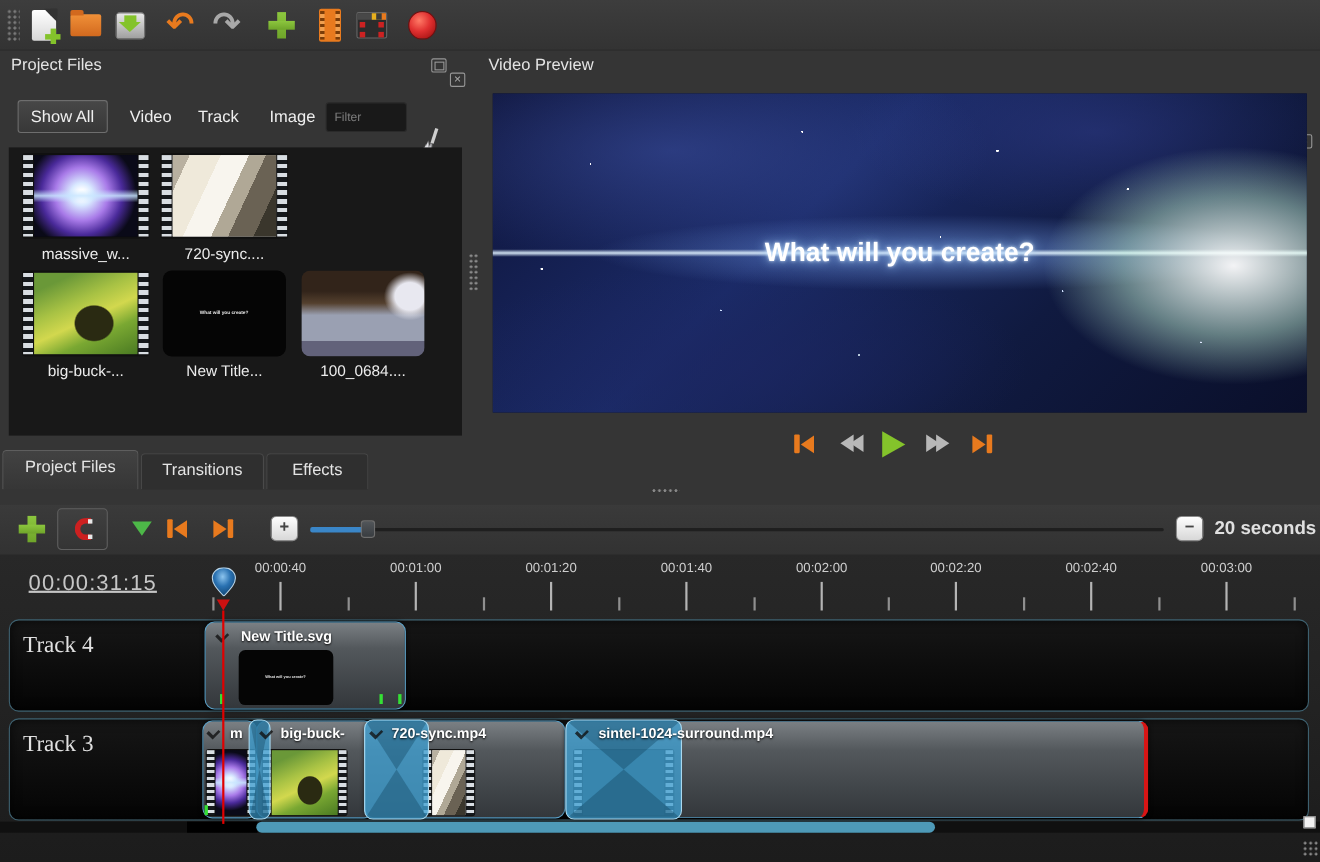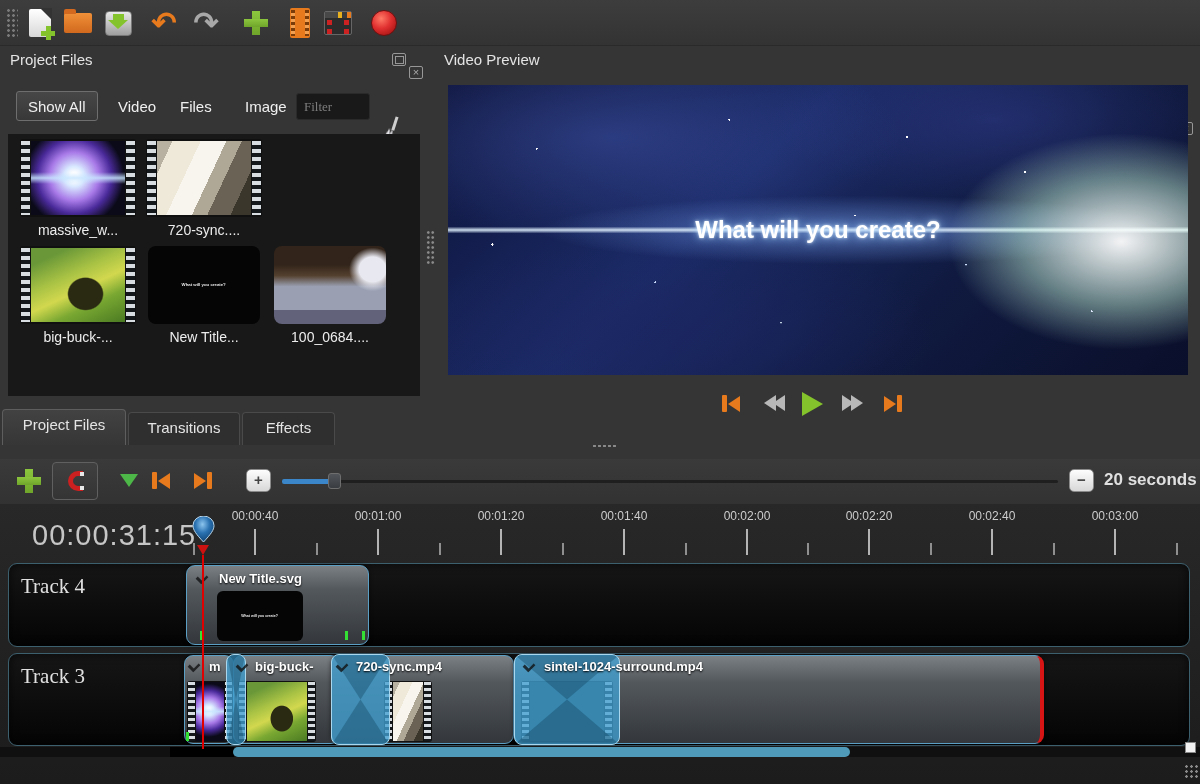--- a/index.html
+++ b/index.html
@@ -46,22 +46,22 @@
   
   .panel-title { font-size:15px; color:#e4e4e4; }
   .win-ic { width:14px; height:13px; border:1px solid #979797; border-radius:2px; position:relative;
     color:#a8a8a8; font-size:11px; line-height:11px; text-align:center; }
   .win-ic.float::before { content:""; position:absolute; left:2px; top:2px; width:7px; height:6px; border:1px solid #979797; }
 
   .filter-btn { position:absolute; top:91px; height:30px; padding:5px 11px; font-size:15px; color:#efefef;
     background:transparent; border:1px solid transparent; border-radius:3px; }
   .filter-btn.active { background:linear-gradient(#474747,#383838); border:1px solid #6e6e6e; }
   .filter-input { position:absolute; left:296px; top:93px; width:74px; height:27px; background:#191919;
-    border:1px solid #2a2a2a; border-radius:3px; color:#bef264; font-size:13px; padding:0 7px;
-    font-family:Liberation Serif, serif; }
+    border:1px solid #2a2a2a; border-radius:3px; color:#bef264; font-size:11px; padding:0 7px;
+    font-family:Liberation Sans, sans-serif; }
   .filter-input::placeholder { color:#7d7d7d; }
   .icon-broom { position:relative; width:22px; height:30px; transform:rotate(18deg); }
   .icon-broom::before { content:""; position:absolute; left:10px; top:0; width:3px; height:14px; background:#cfcfcf; }
   .icon-broom::after { content:""; position:absolute; left:4px; top:13px; width:0; height:0;
     border-left:4px solid transparent; border-right:4px solid transparent; border-bottom:14px solid #e4e4e8;
     filter:drop-shadow(3px 0 0 #c8c8cc); }
 
   .files-box { position:absolute; left:8px; top:134px; width:412px; height:262px; background:#181818; }
   .file-item { position:absolute; width:120px; text-align:center; }
   .file-label { margin-top:5px; font-size:14px; color:#ececec; display:inline-block; padding:0 4px; border-radius:2px; }
@@ -140,21 +140,21 @@
   .zoom-btn { position:absolute; top:10px; width:25px; height:23px; background:linear-gradient(#fdfdfd,#d8d8d8);
     border:1px solid #8a8a8a; border-radius:5px; color:#444; font-weight:bold; font-size:15px; text-align:center; line-height:20px; }
   .slider-track { position:absolute; left:282px; top:480px; width:776px; height:3px; background:#1f1f1f; border-radius:2px; }
   .slider-fill { position:absolute; left:282px; top:479px; width:50px; height:5px; background:#3a86c8; border-radius:2px; }
   .slider-handle { position:absolute; left:328px; top:473px; width:13px; height:16px; background:linear-gradient(#52565a,#393d41);
     border:1px solid #6e6e6e; border-radius:3px; }
   .zoom-label { position:absolute; left:1104px; top:470px; font-size:17px; color:#e0e0e0;font-weight:bold; }
 
   
   .timeline { position:absolute; left:0; top:504px; width:1200px; height:280px; background:linear-gradient(#282828,#1c1c1c); }
-  .timecode { position:absolute; left:32px; top:15px; font-size:29px; color:#c6c6c6; letter-spacing:1px; }
+  .timecode { position:absolute; left:26px; top:15px; font-size:20px; color:#c6c6c6; letter-spacing:1px;text-decoration:underline; }
   .ruler-label { position:absolute; top:5px; width:80px; text-align:center; font-size:12px; color:#cdcdcd; }
   .tick-major { position:absolute; top:25px; width:2px; height:26px; background:#b4b4b4; }
   .tick-minor { position:absolute; top:39px; width:2px; height:12px; background:#8f8f8f; }
 
   .track { position:absolute; left:8px; width:1182px; background:linear-gradient(#161616,#040404);
     border:1px solid #3d606f; border-radius:9px; box-shadow:inset 0 0 10px rgba(0,0,0,.7); }
   .track-name { position:absolute; left:12px; top:10px; font-size:21px; color:#e0e0e0;font-family:Liberation Serif, serif; }
   .clip { position:absolute; top:1px; background:linear-gradient(180deg,#7b8084 0%, #53585c 30%, #33373b 100%);
     border:1px solid #5b9fc5; border-radius:9px; box-shadow:0 0 4px rgba(0,0,0,.6); }
   .clip-label { position:absolute; top:5px; z-index:6; font-size:13px; font-weight:bold; color:#fff;
@@ -218,21 +218,21 @@
         <span class="icon-record"></span>
       </div>
   </div>
 
   <div class="abs panel-title" style="left:10px;top:51px;">Project Files</div>
   <div class="abs win-ic float" style="left:392px;top:53px;"></div>
   <div class="abs win-ic" style="left:409px;top:53px;">×</div>
 
   <button class="filter-btn active" style="left:16px;">Show All</button>
   <button class="filter-btn" style="left:106px;">Video</button>
-  <button class="filter-btn" style="left:168px;">Files</button>
+  <button class="filter-btn" style="left:168px;">Track</button>
   <button class="filter-btn" style="left:233px;">Image</button>
   <input class="filter-input" placeholder="Filter" style="">
   <div class="abs icon-broom" style="left:381px;top:90px;"></div>
 
   <div class="files-box">
 
     <div class="file-item" style="left:10px;top:5px;">
       <div class="film" style="width:116px;height:78px;margin:0 auto;">
         <span class="holes-l"></span>
           <span class="holes-r"></span>

